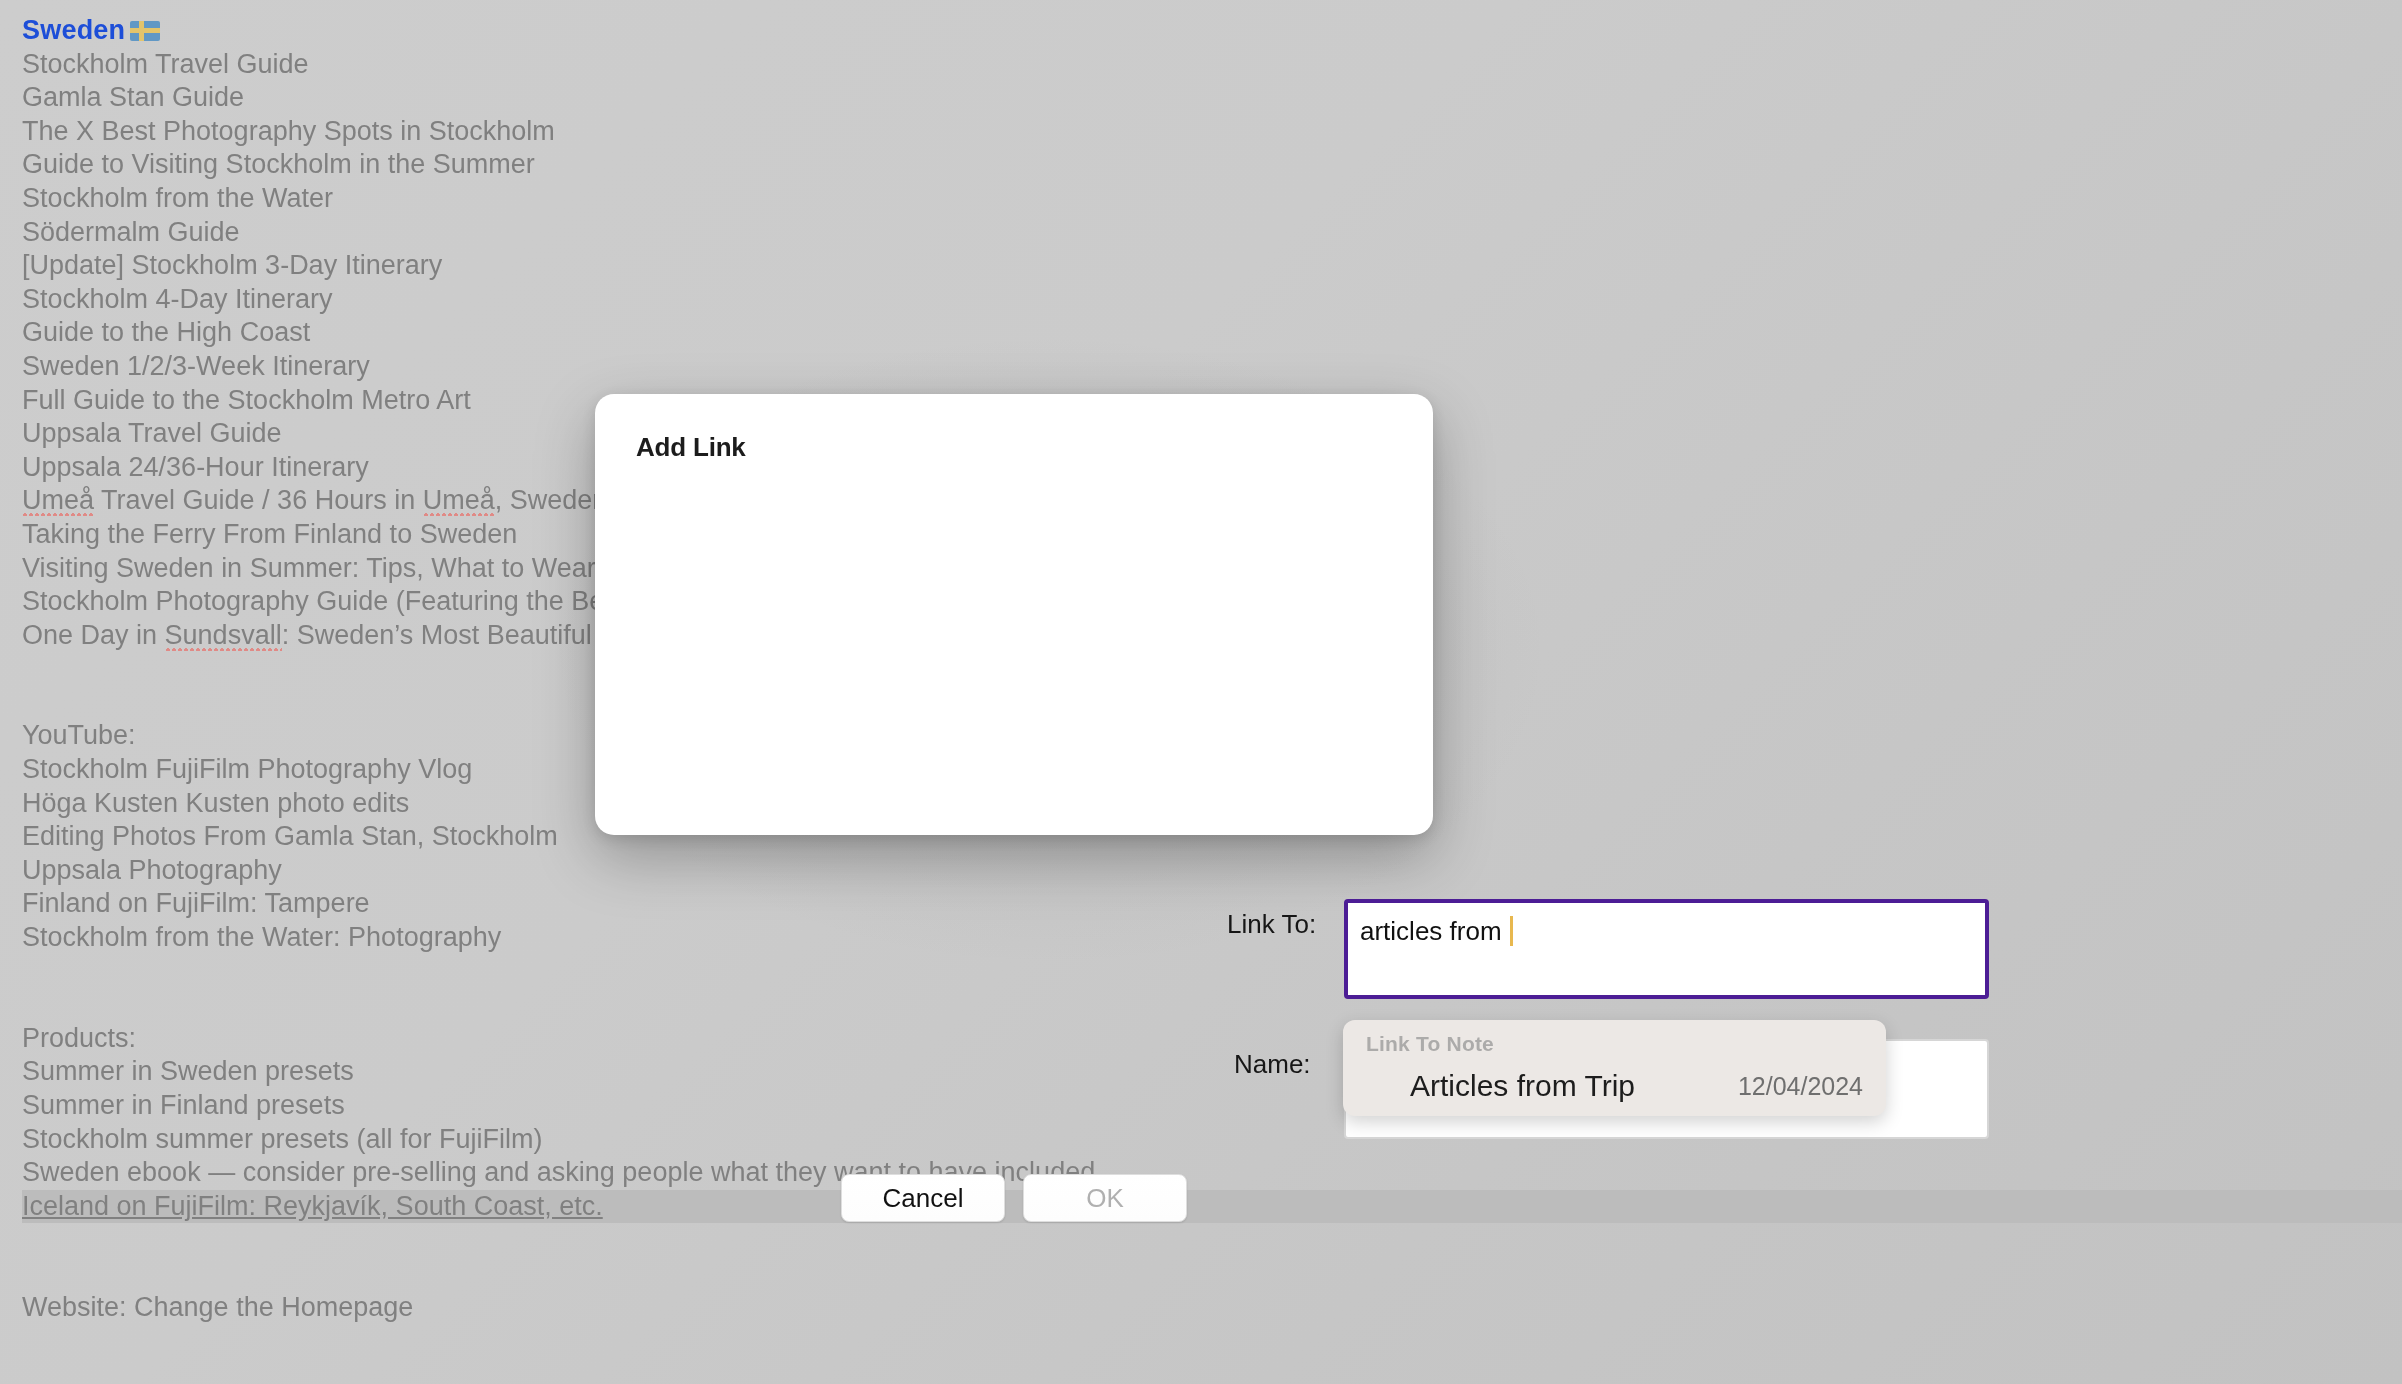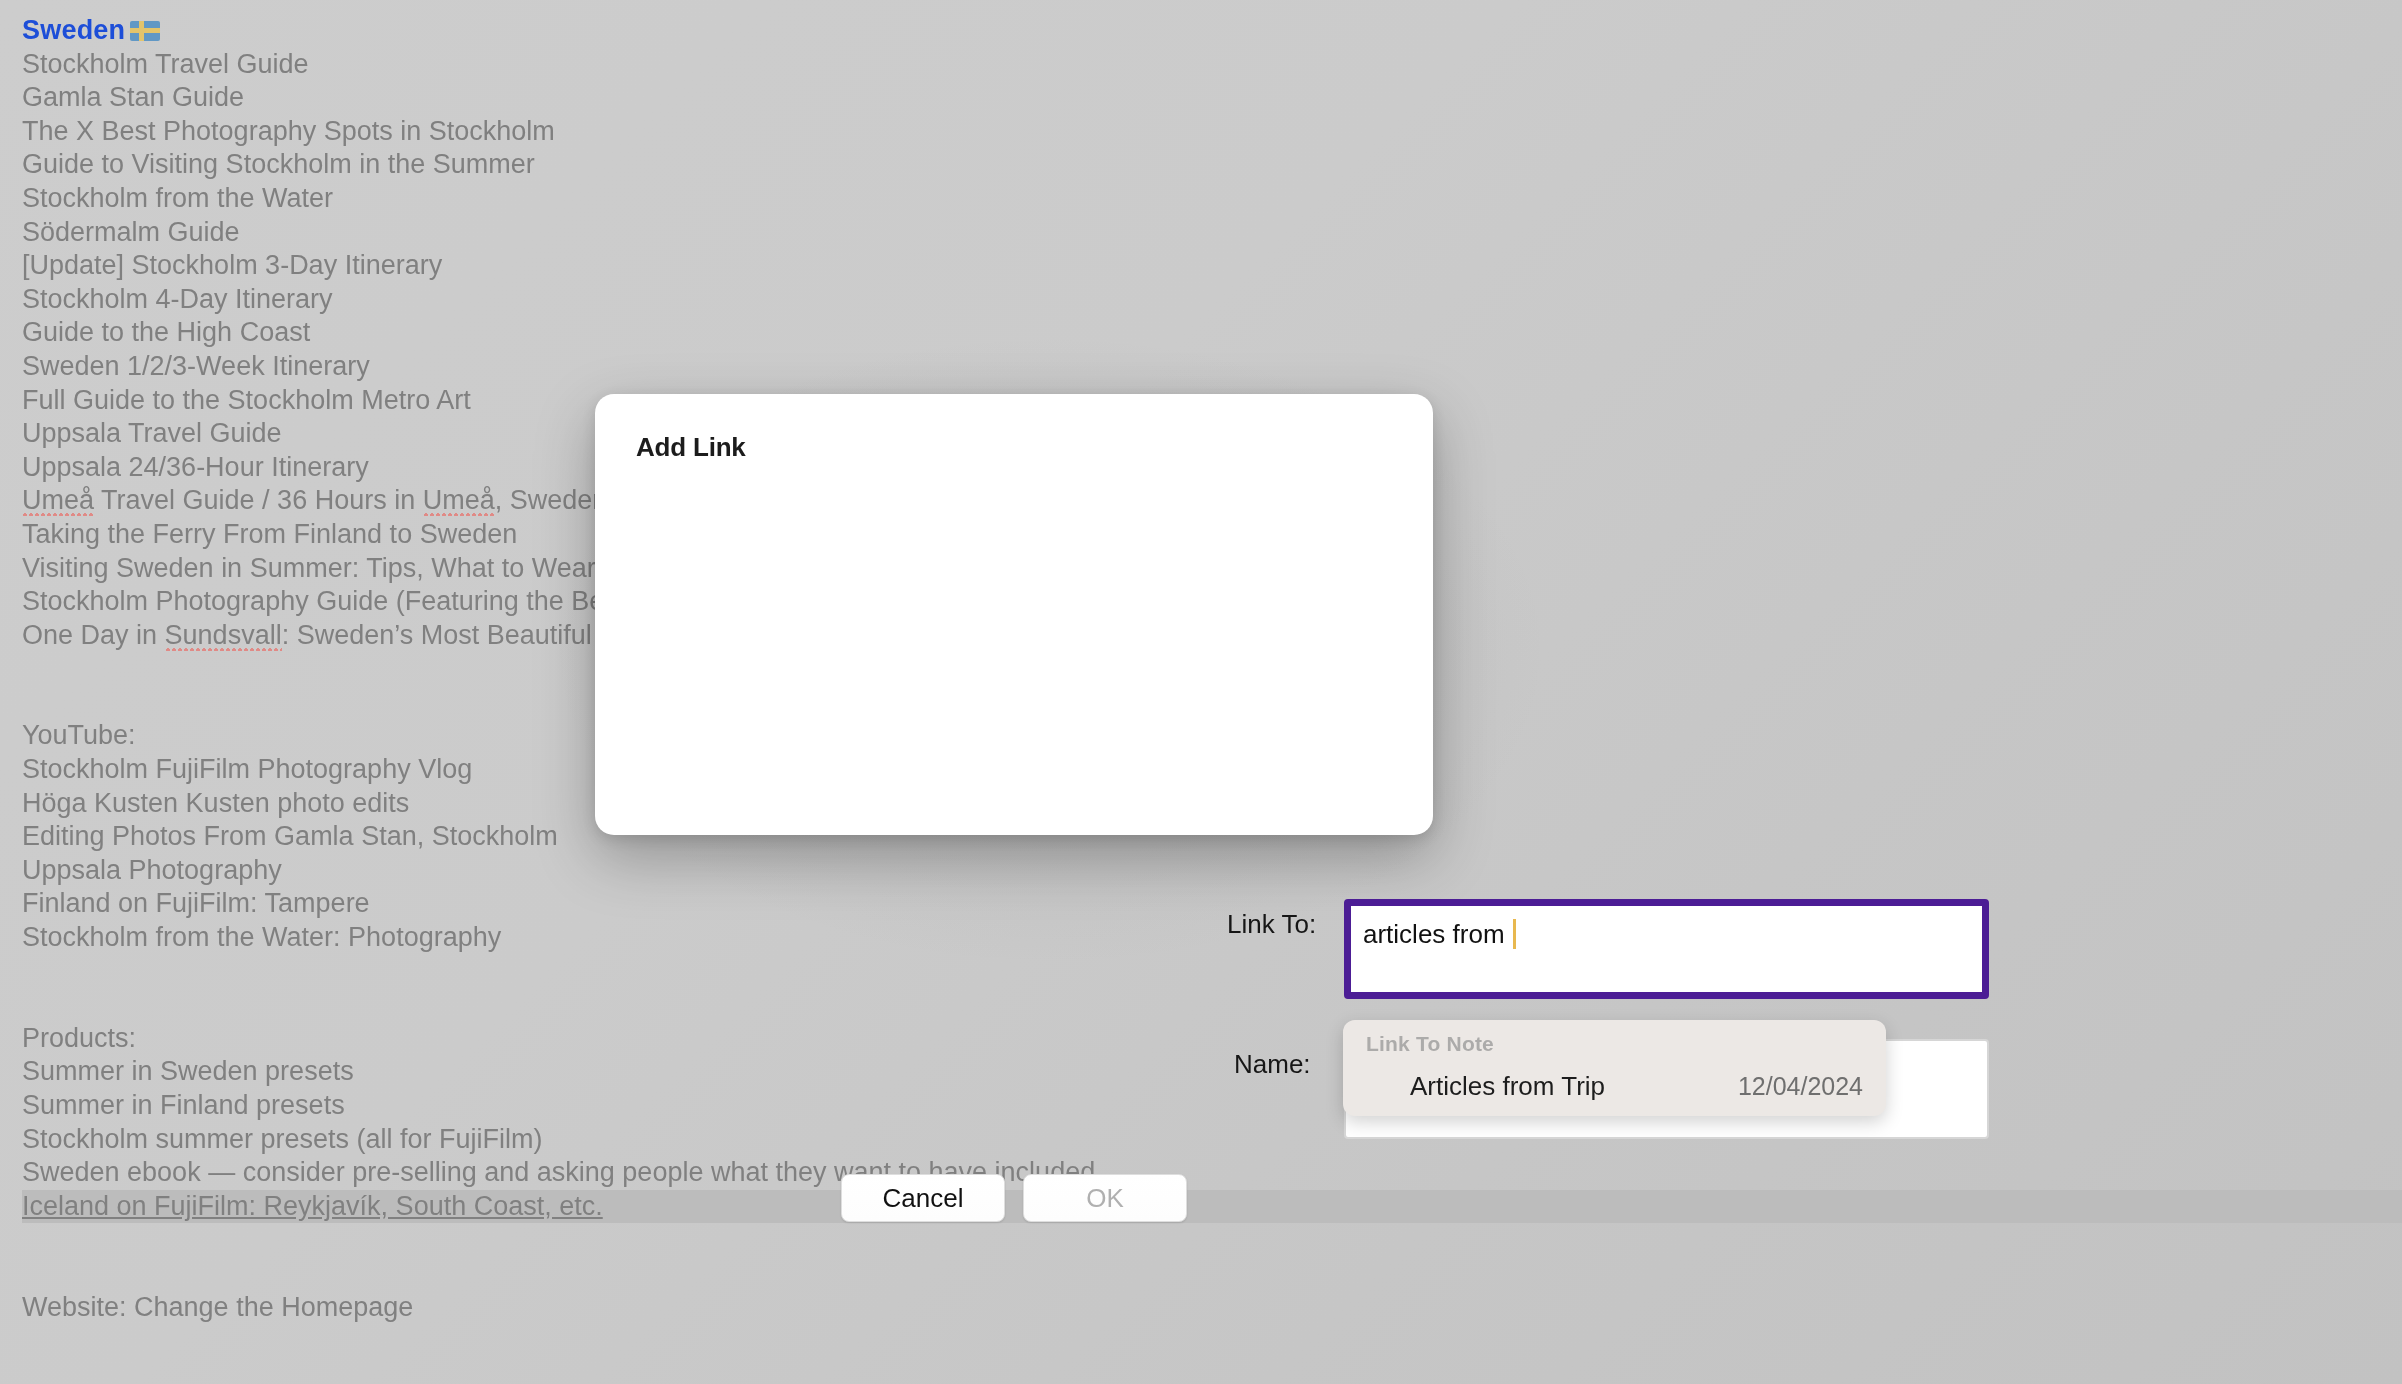--- a/index.html
+++ b/index.html
@@ -129,21 +129,21 @@
     z-index: 11;
   }
   #linkto-input {
     position: absolute;
     left: 749px;
     top: 505px;
     width: 645px;
     height: 100px;
     box-sizing: border-box;
     background: #ffffff;
-    border: 7px solid #4c1d95;
+    border: 4px solid #4c1d95;
     border-radius: 4px;
     z-index: 11;
     overflow: hidden;
   }
   #linkto-value {
     position: absolute;
     left: 12px;
     top: 13px;
     font-size: 26px;
     color: #111111;
@@ -205,21 +205,21 @@
     position: absolute;
     left: 0; right: 0;
     top: 44px;
     height: 44px;
     display: flex;
     align-items: center;
     padding: 0 23px 0 67px;
     box-sizing: border-box;
   }
   #ac-item-name {
-    font-size: 26px;
+    font-size: 30px;
     color: #1d1d1d;
     flex: 1;
   }
   #ac-item-date {
     font-size: 25px;
     color: #6f6f6f;
   }
 
   
   #buttons {

